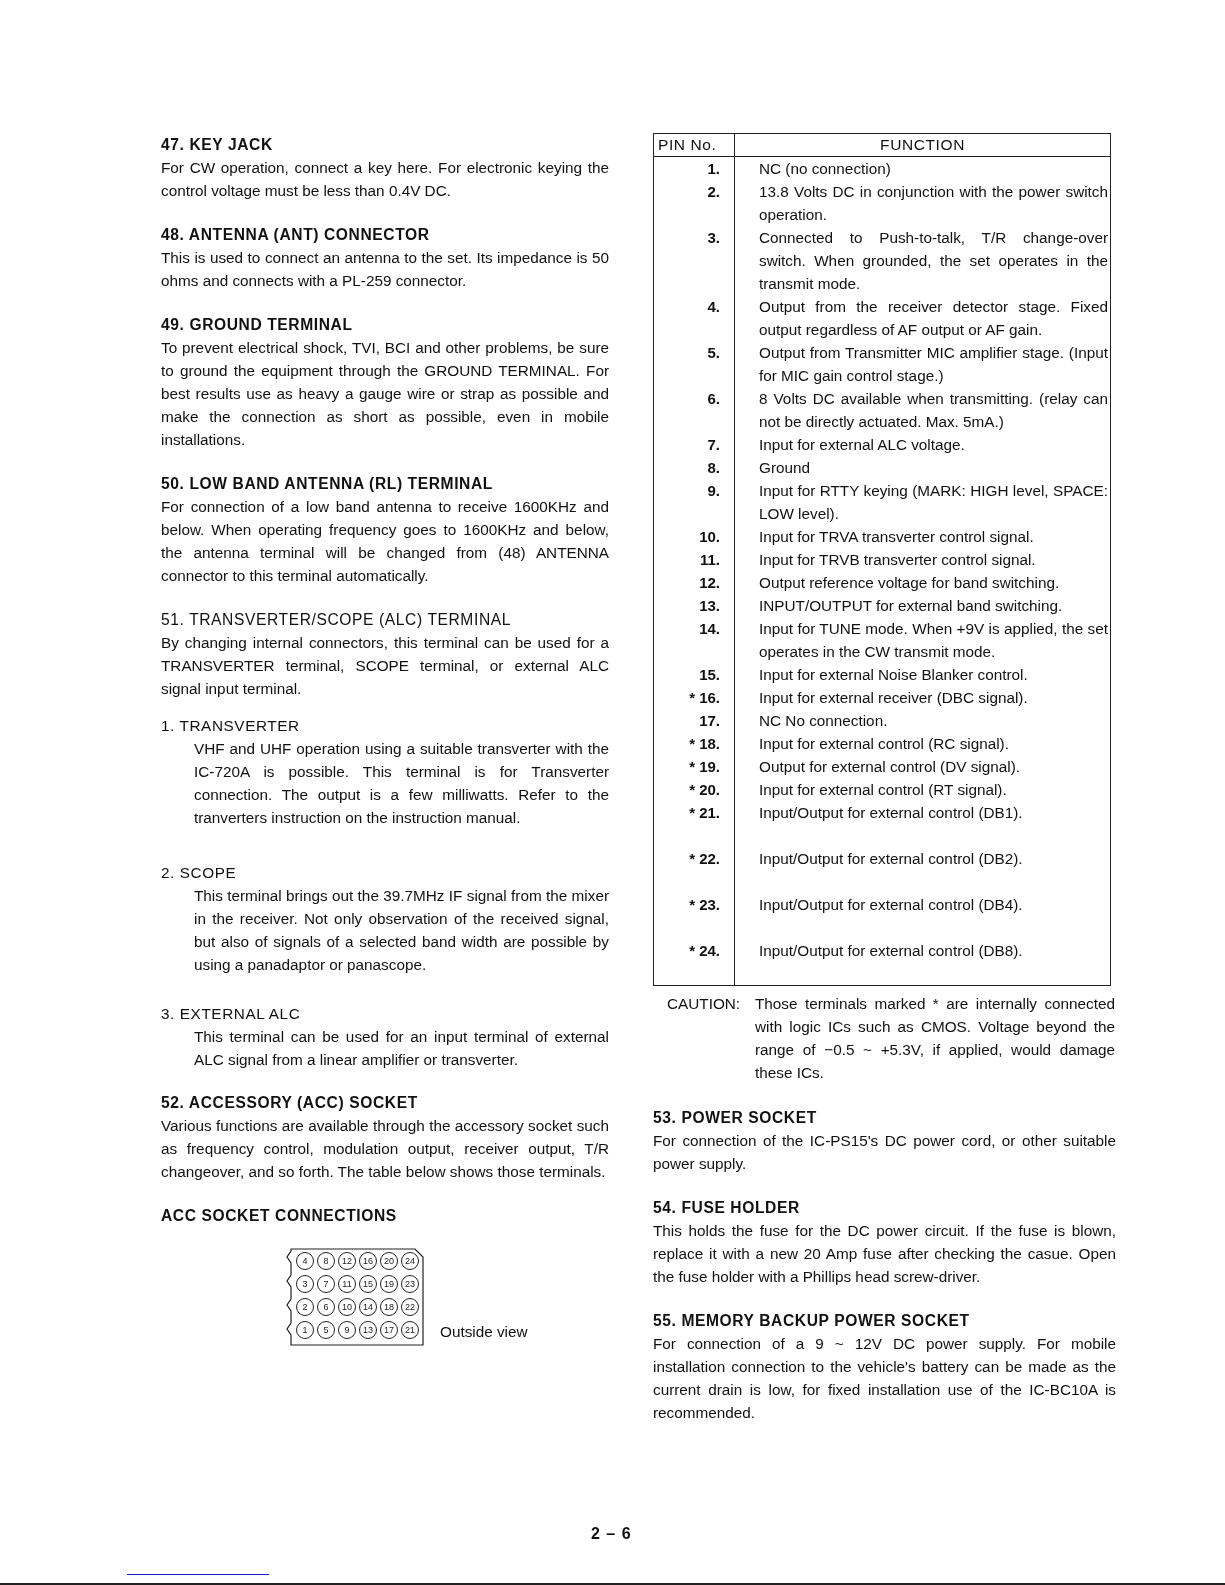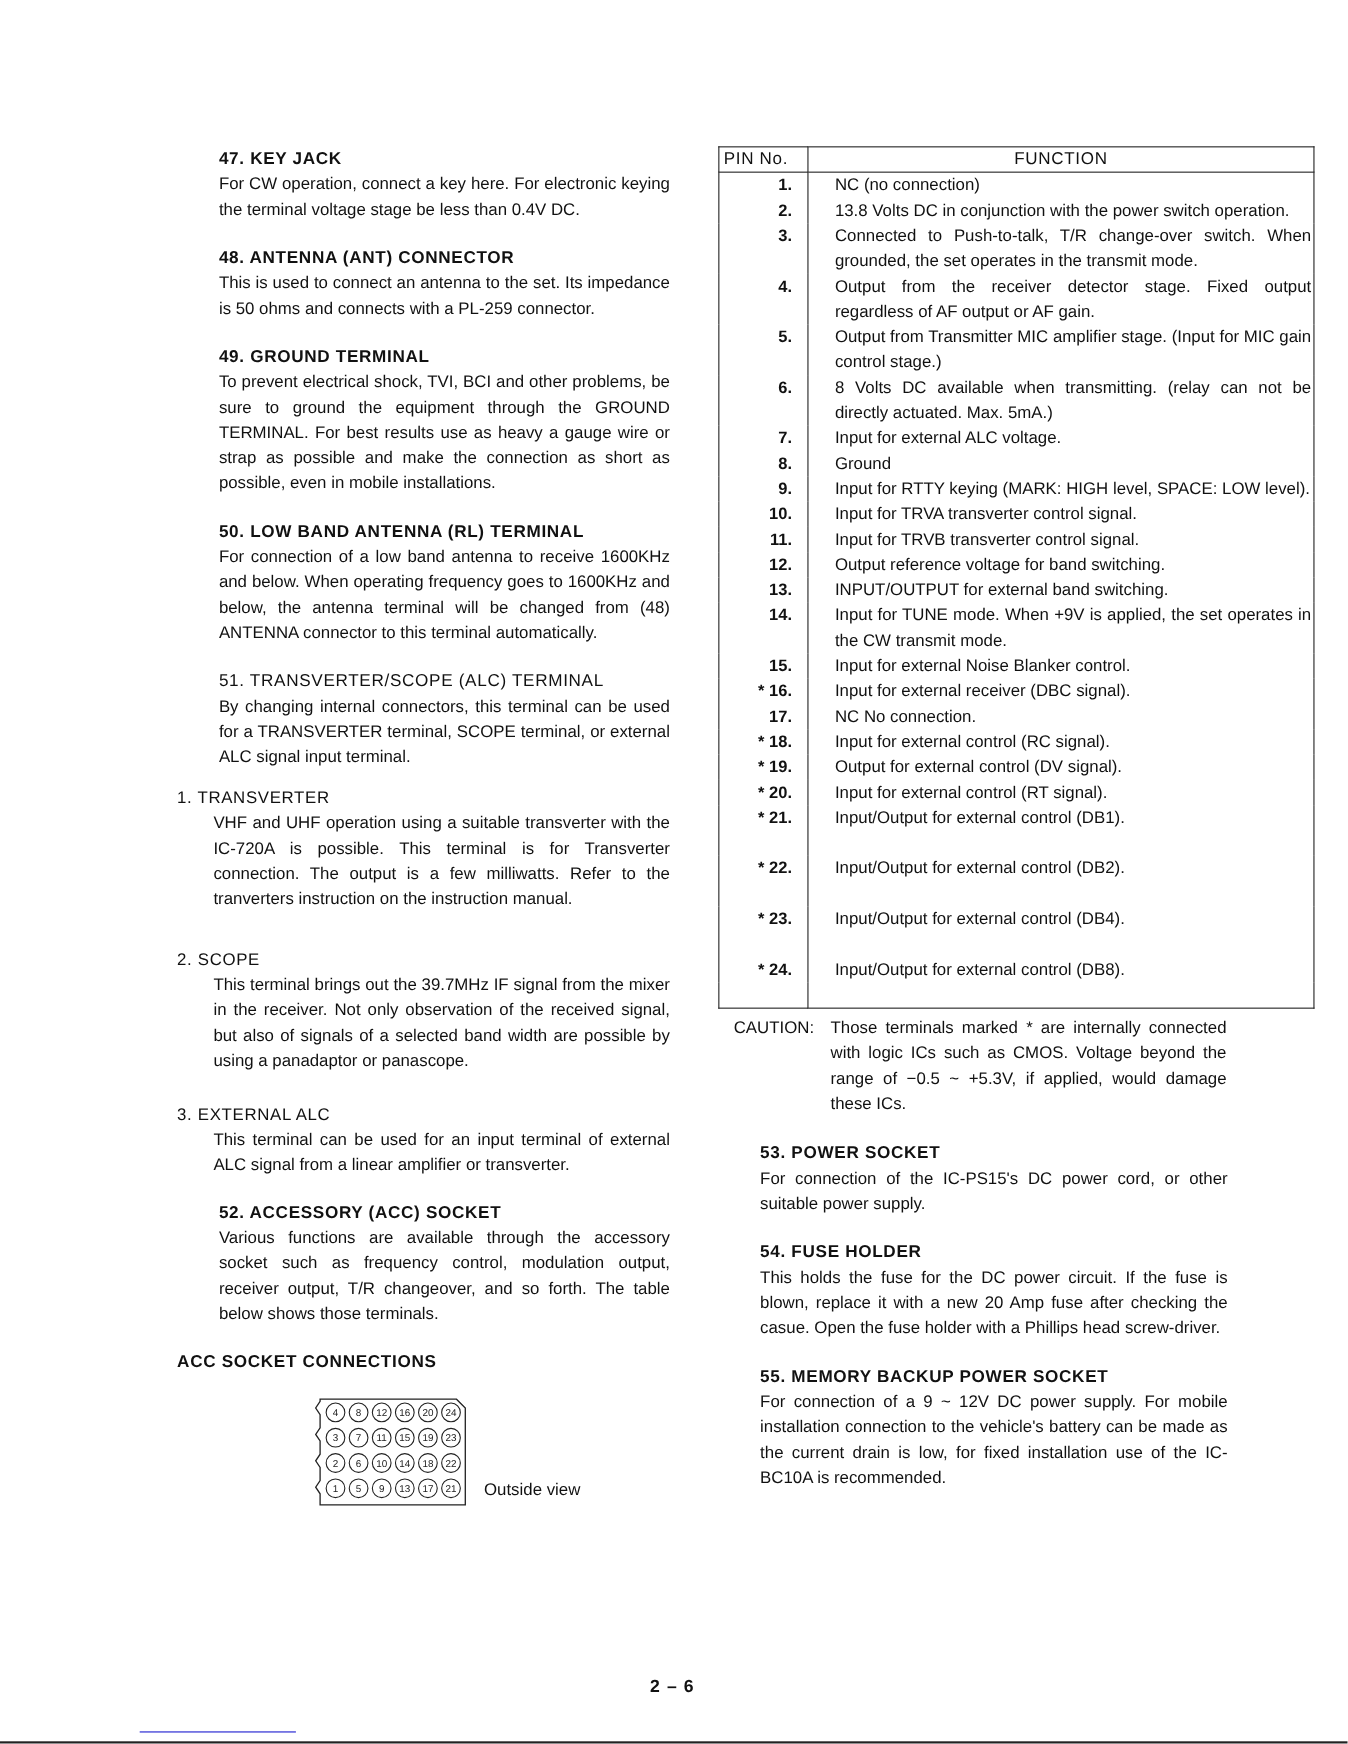--- a/index.html
+++ b/index.html
@@ -6,27 +6,27 @@
   body {
     width: 1225px; height: 1585px; position: relative; overflow: hidden;
     font-family: "Liberation Sans", "DejaVu Sans", sans-serif;
     color: #111111;
   }
   .col { position: absolute; top: 133px; }
   .col-left { left: 161px; width: 448px; }
   .col-right { left: 653px; width: 463px; }
   .para { font-size: 15.3px; line-height: 23px; text-align: justify; margin: 0; }
   .heading { font-size: 15.6px; font-weight: bold; letter-spacing: 0.6px; line-height: 23px; margin: 0; }
-  .section { margin-bottom: 21px; margin-left: 38px; }
+  .section { margin-bottom: 21px; }
   .sub-title { font-size: 15.3px; line-height: 23px; letter-spacing: 0.6px; margin: 0; }
   .sub-body { margin-left: 33px; }
   .sub { margin-bottom: 26px; }
 
   
-  .pin-table { width: 542px; border-collapse: collapse; font-size: 15.3px; margin-left: 0; }
+  .pin-table { width: 458px; border-collapse: collapse; font-size: 15.3px; margin-left: 0; }
   .pin-table th { font-weight: normal; font-size: 15.5px; letter-spacing: 0.6px; line-height: 22px; border: 1.3px solid #222; padding: 0 4px; }
   .pin-table td { vertical-align: top; line-height: 23px; padding: 0; }
   .pin-table td.pin { width: 66px; text-align: right; padding-right: 14px; border-left: 1.3px solid #222; border-right: 1.3px solid #222; font-weight: bold; font-size: 15px; }
   .pin-table td.fn { padding-left: 24px; padding-right: 2px; border-right: 1.3px solid #222; text-align: justify; }
   .pin-table tr.tall td { height: 46px; }
   .pin-table tr.spacer td { height: 23px; border-bottom: 1.3px solid #222; }
 
   .caution { display: flex; font-size: 15.3px; line-height: 23px; margin-top: 6px; margin-left: 14px; }
   .caution .label { width: 88px; flex-shrink: 0; }
   .caution .text { text-align: justify; width: 360px; }
@@ -40,21 +40,21 @@
   .blue-line { position: absolute; left: 127px; top: 1574px; width: 142px; height: 1px; background: #1a1ad0; }
   .bottom-rule { position: absolute; left: 0; top: 1583px; width: 1225px; height: 2px; background: #222; }
 </style>
 </head>
 <body>
 
 <div class="col col-left">
 
   <div class="section">
     <p class="heading">47. KEY JACK</p>
-    <p class="para">For CW operation, connect a key here. For electronic keying the terminal voltage stage be less than 0.4V DC.</p>
+    <p class="para">For CW operation, connect a key here. For electronic keying the control voltage must be less than 0.4V DC.</p>
   </div>
 
   <div class="section">
     <p class="heading">48. ANTENNA (ANT) CONNECTOR</p>
     <p class="para">This is used to connect an antenna to the set. Its impedance is 50 ohms and connects with a PL-259 connector.</p>
   </div>
 
   <div class="section">
     <p class="heading">49. GROUND TERMINAL</p>
     <p class="para">To prevent electrical shock, TVI, BCI and other problems, be sure to ground the equipment through the GROUND TERMINAL. For best results use as heavy a gauge wire or strap as possible and make the connection as short as possible, even in mobile installations.</p>

